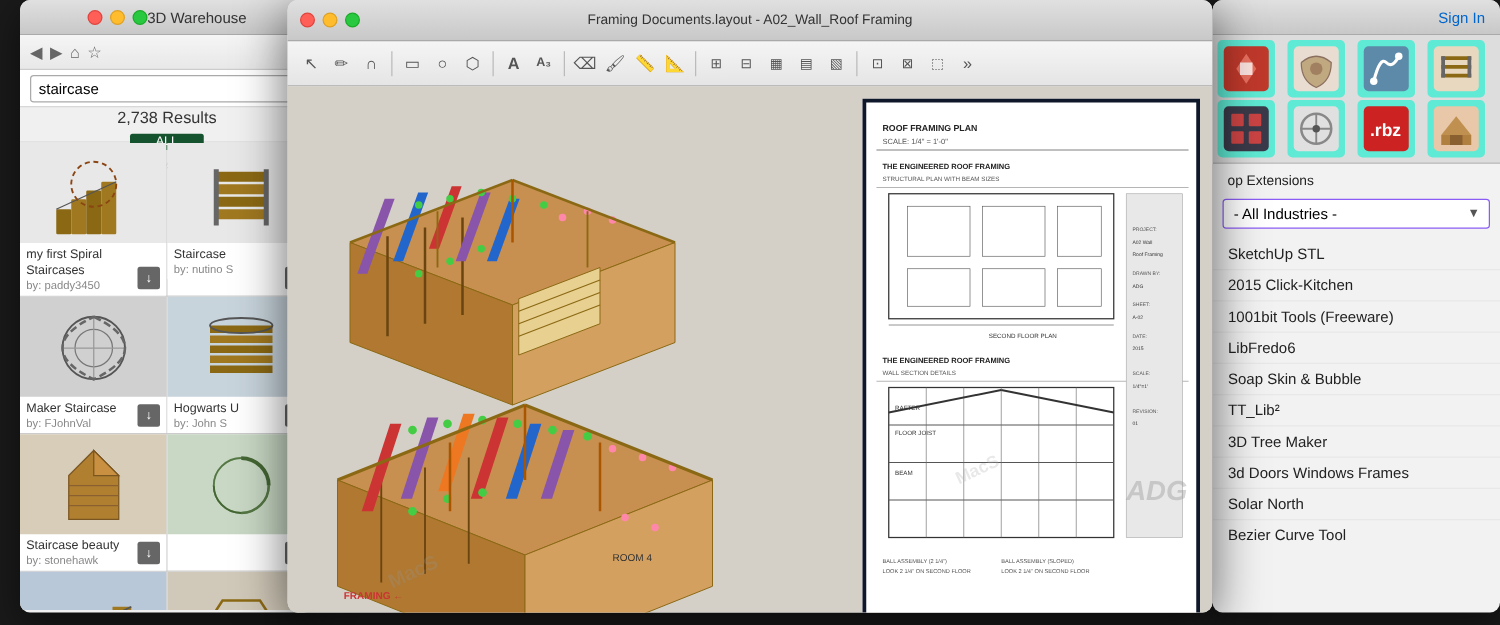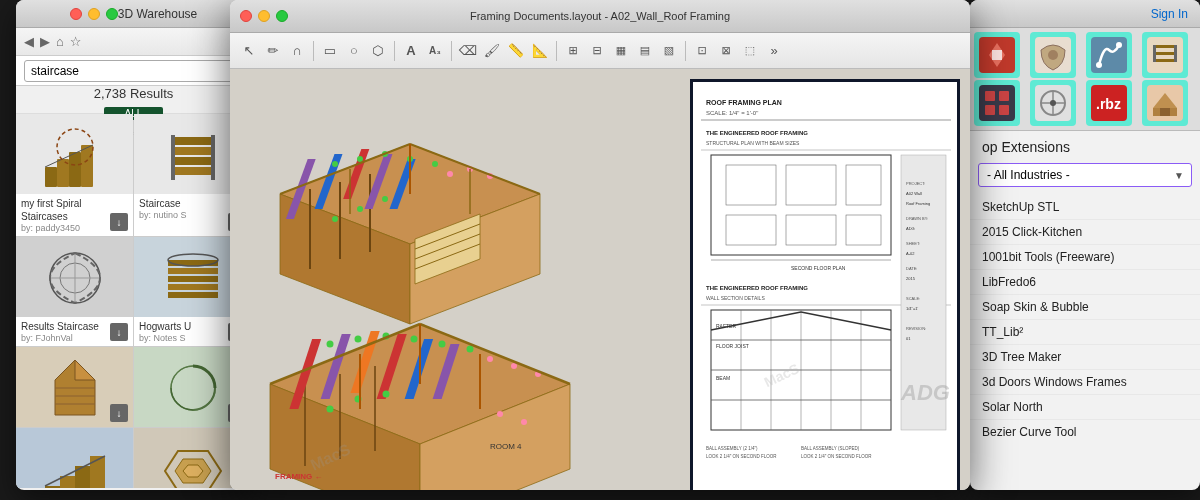--- a/index.html
+++ b/index.html
@@ -316,21 +316,21 @@
       display: flex;
       align-items: center;
       justify-content: center;
       overflow: hidden;
       cursor: pointer;
       position: relative;
     }
 
     .ext-heading {
       padding: 8px 12px 4px;
-      font-size: 14px;
+      font-size: 11px;
       font-weight: 500;
       color: #222;
     }
 
     .industry-dropdown {
       margin: 4px 8px;
       display: flex;
       align-items: center;
     }
 
@@ -448,57 +448,61 @@
       <div class="grid-item-img" style="background:#d0d0d0;">
         <svg width="80" height="75" viewBox="0 0 80 75">
           <ellipse cx="40" cy="38" rx="25" ry="25" fill="none" stroke="#555" stroke-width="1.5"></ellipse>
           <ellipse cx="40" cy="38" rx="15" ry="15" fill="none" stroke="#777" stroke-width="1"></ellipse>
           <line x1="40" y1="13" x2="40" y2="63" stroke="#999" stroke-width="1"></line>
           <line x1="15" y1="38" x2="65" y2="38" stroke="#999" stroke-width="1"></line>
           <path d="M40,13 Q65,25 65,38 Q65,51 40,63 Q15,51 15,38 Q15,25 40,13" fill="none" stroke="#666" stroke-width="2" stroke-dasharray="6,3"></path>
         </svg>
       </div>
       <div class="grid-item-info">
-        <div class="item-name">Results Staircase</div>
+        <div class="item-name">Maker Staircase</div>
         <div class="item-author">by: FJohnVal</div>
       </div>
       <div class="download-btn">
         <span style="color:white;font-size:10px;">↓</span>
       </div>
     </div>
 
     <div class="grid-item">
       <div class="grid-item-img" style="background:#c8d4dc;">
         <svg width="80" height="75" viewBox="0 0 80 75">
           <rect x="15" y="20" width="50" height="6" fill="#8B6914"></rect>
           <rect x="15" y="28" width="50" height="6" fill="#A07820"></rect>
           <rect x="15" y="36" width="50" height="6" fill="#8B6914"></rect>
           <rect x="15" y="44" width="50" height="6" fill="#A07820"></rect>
           <rect x="15" y="52" width="50" height="6" fill="#8B6914"></rect>
           <ellipse cx="40" cy="20" rx="25" ry="6" fill="none" stroke="#555" stroke-width="1.5"></ellipse>
         </svg>
       </div>
       <div class="grid-item-info">
         <div class="item-name">Hogwarts U</div>
-        <div class="item-author">by: Notes S</div>
+        <div class="item-author">by: John S</div>
       </div>
       <div class="download-btn">
         <span style="color:white;font-size:10px;">↓</span>
       </div>
     </div>
 
     <div class="grid-item">
       <div class="grid-item-img" style="background:#d8cdb8;">
         <svg width="80" height="75" viewBox="0 0 80 75">
           <polygon points="40,10 60,30 60,65 20,65 20,30" fill="#b08030" stroke="#7a5520" stroke-width="1"></polygon>
           <polygon points="40,10 60,30 40,30" fill="#c89040" stroke="#7a5520" stroke-width="1"></polygon>
           <line x1="20" y1="38" x2="60" y2="38" stroke="#8a6030" stroke-width="1"></line>
           <line x1="20" y1="46" x2="60" y2="46" stroke="#8a6030" stroke-width="1"></line>
           <line x1="20" y1="54" x2="60" y2="54" stroke="#8a6030" stroke-width="1"></line>
         </svg>
+      </div>
+      <div class="grid-item-info">
+        <div class="item-name">Staircase beauty</div>
+        <div class="item-author">by: stonehawk</div>
       </div>
       <div class="download-btn">
         <span style="color:white;font-size:10px;">↓</span>
       </div>
     </div>
 
     <div class="grid-item">
       <div class="grid-item-img" style="background:#c8d8c4;">
         <svg width="80" height="75" viewBox="0 0 80 75">
           <circle cx="40" cy="38" r="22" fill="none" stroke="#668855" stroke-width="1.5"></circle>

